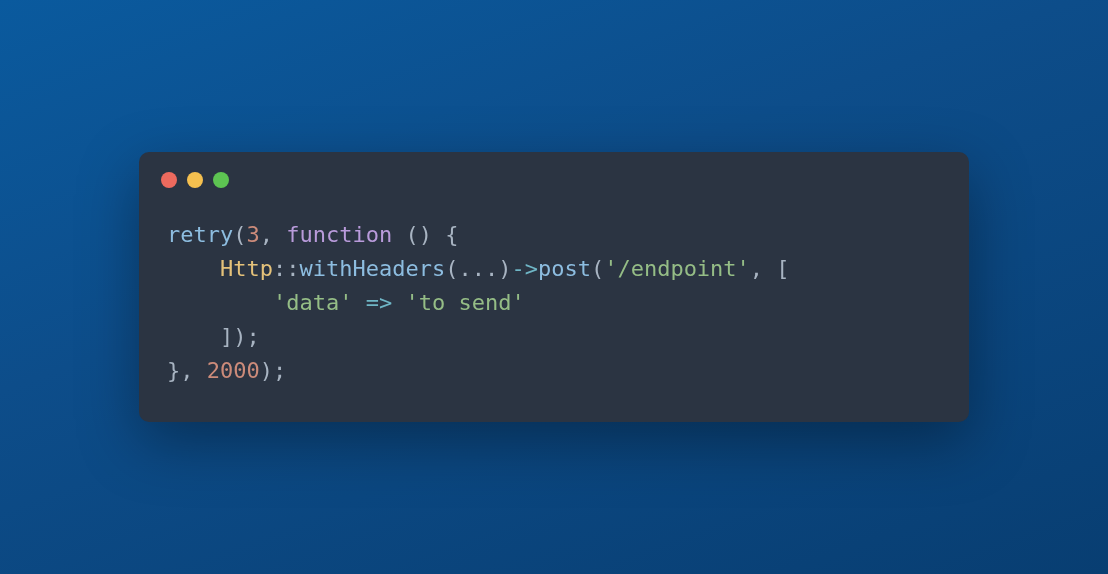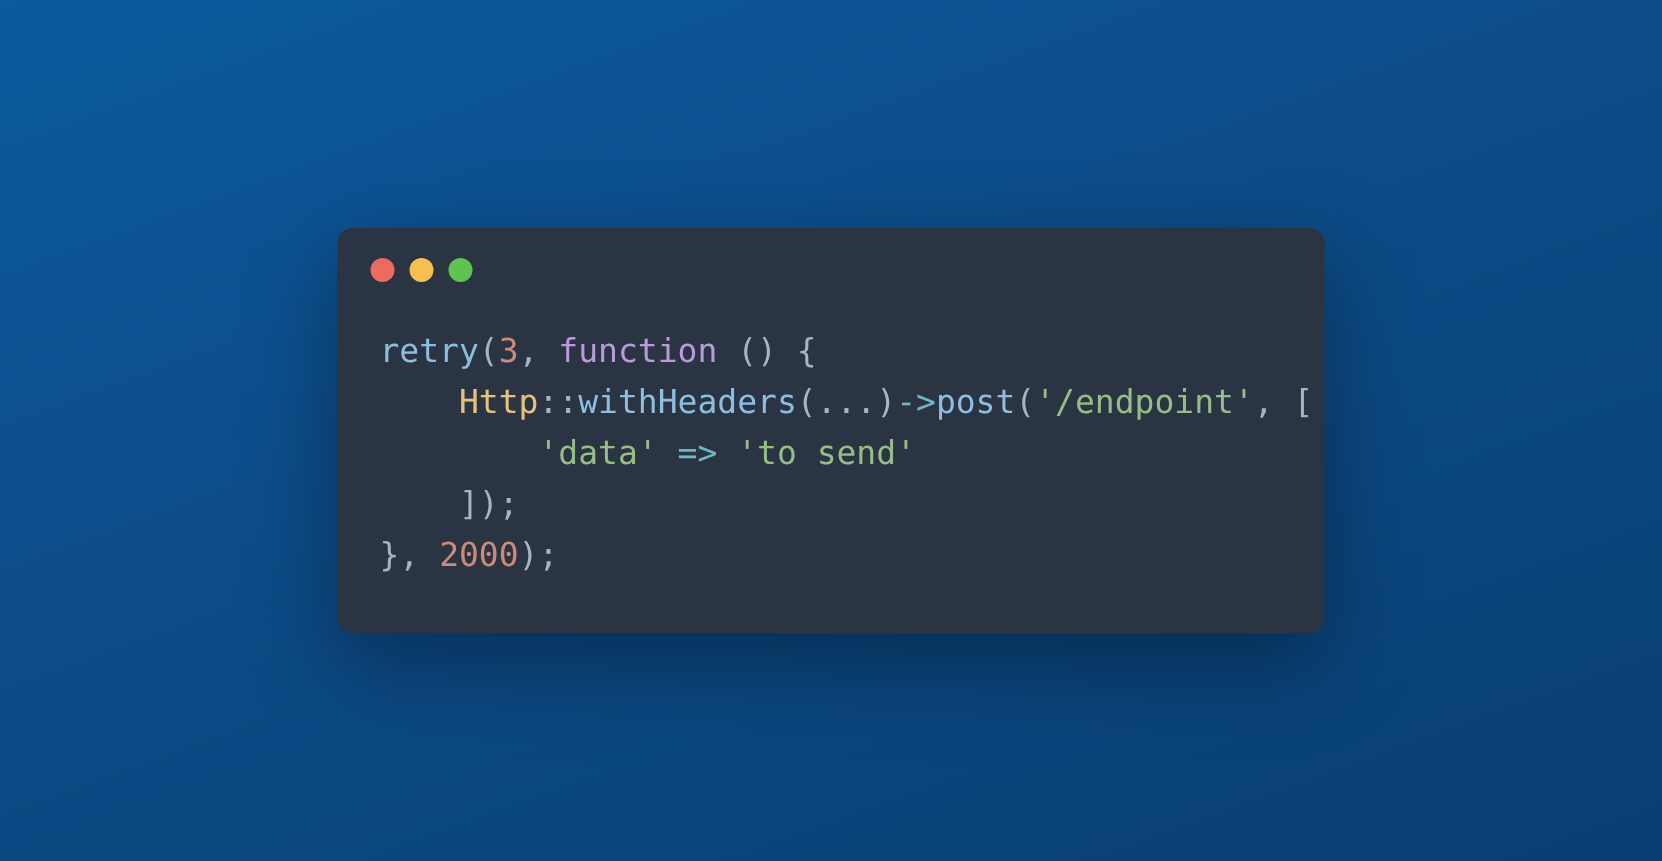--- a/index.html
+++ b/index.html
@@ -12,21 +12,21 @@
       height: 574px;
       background: linear-gradient(160deg, #0a5a9e 0%, #0d4d8a 40%, #083e72 100%);
       display: flex;
       align-items: center;
       justify-content: center;
       font-family: 'SF Mono', 'Menlo', 'Monaco', 'Consolas', monospace;
     }
     .window {
       background: #2b3442;
       border-radius: 10px;
-      width: 658px;
+      width: 830px;
       padding: 0;
       box-shadow: 0 20px 60px rgba(0,0,0,0.35);
       overflow: hidden;
     }
     .titlebar {
       display: flex;
       gap: 10px;
       padding: 20px 22px 10px 22px;
       align-items: center;
     }

